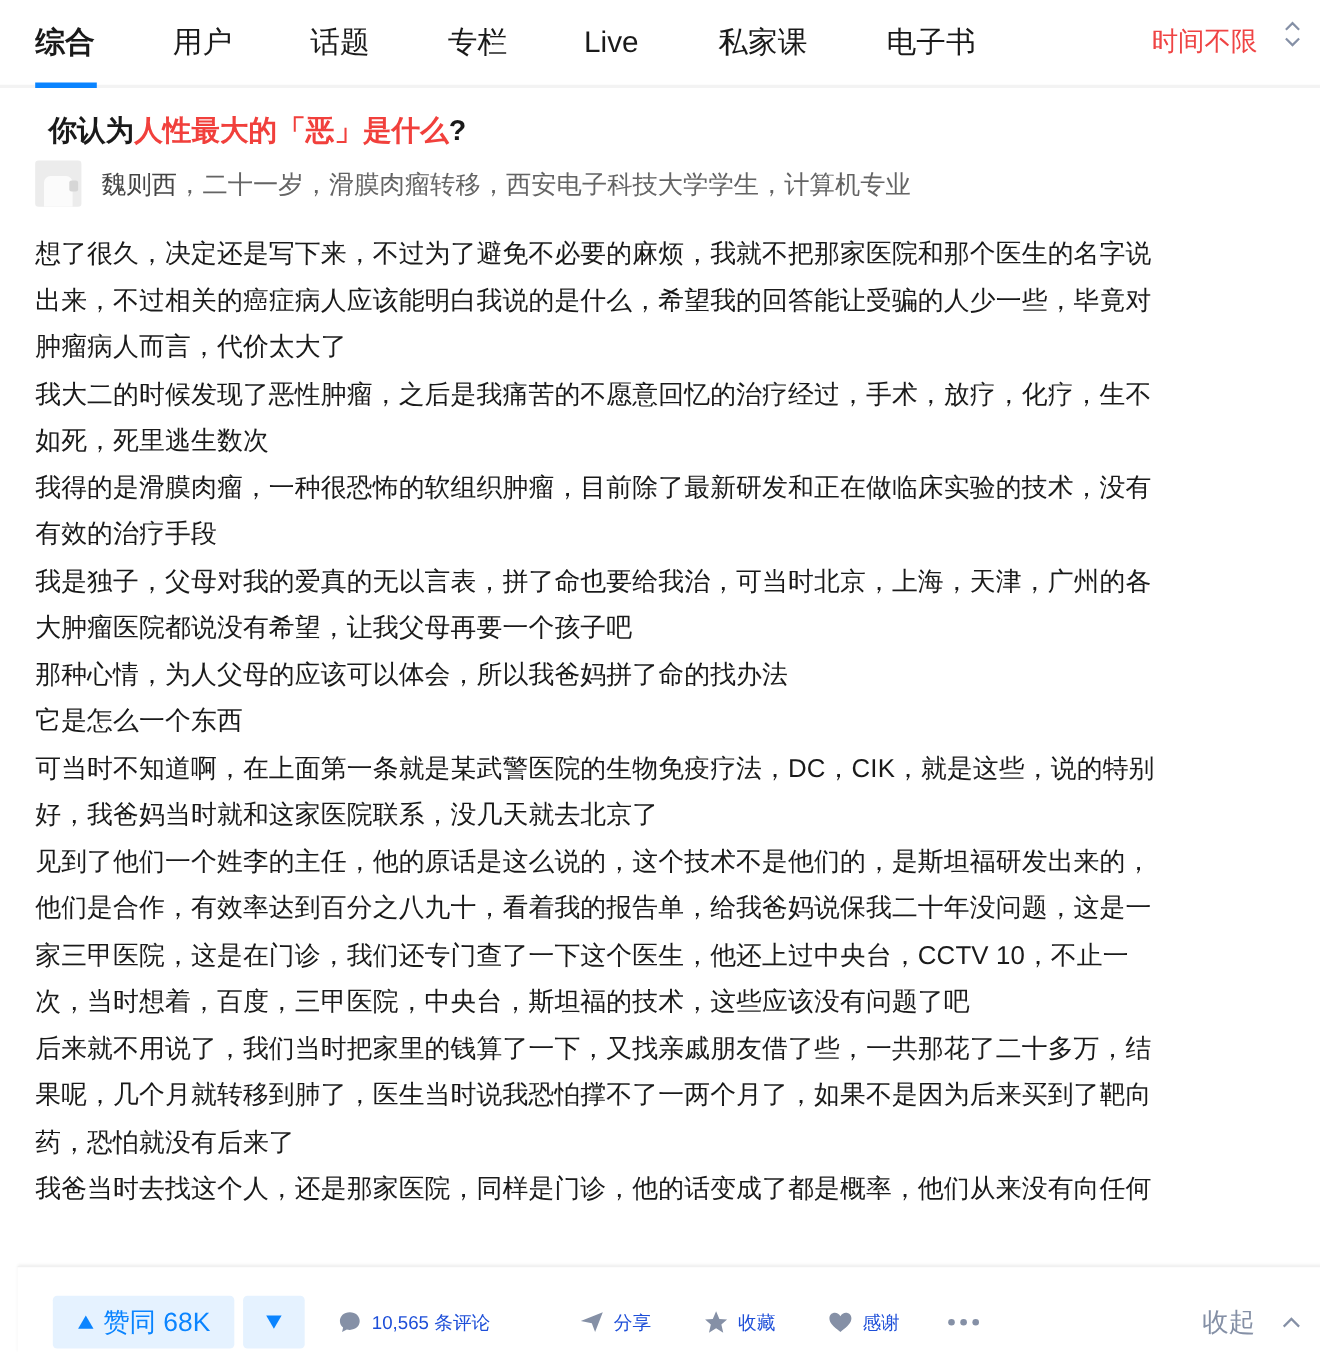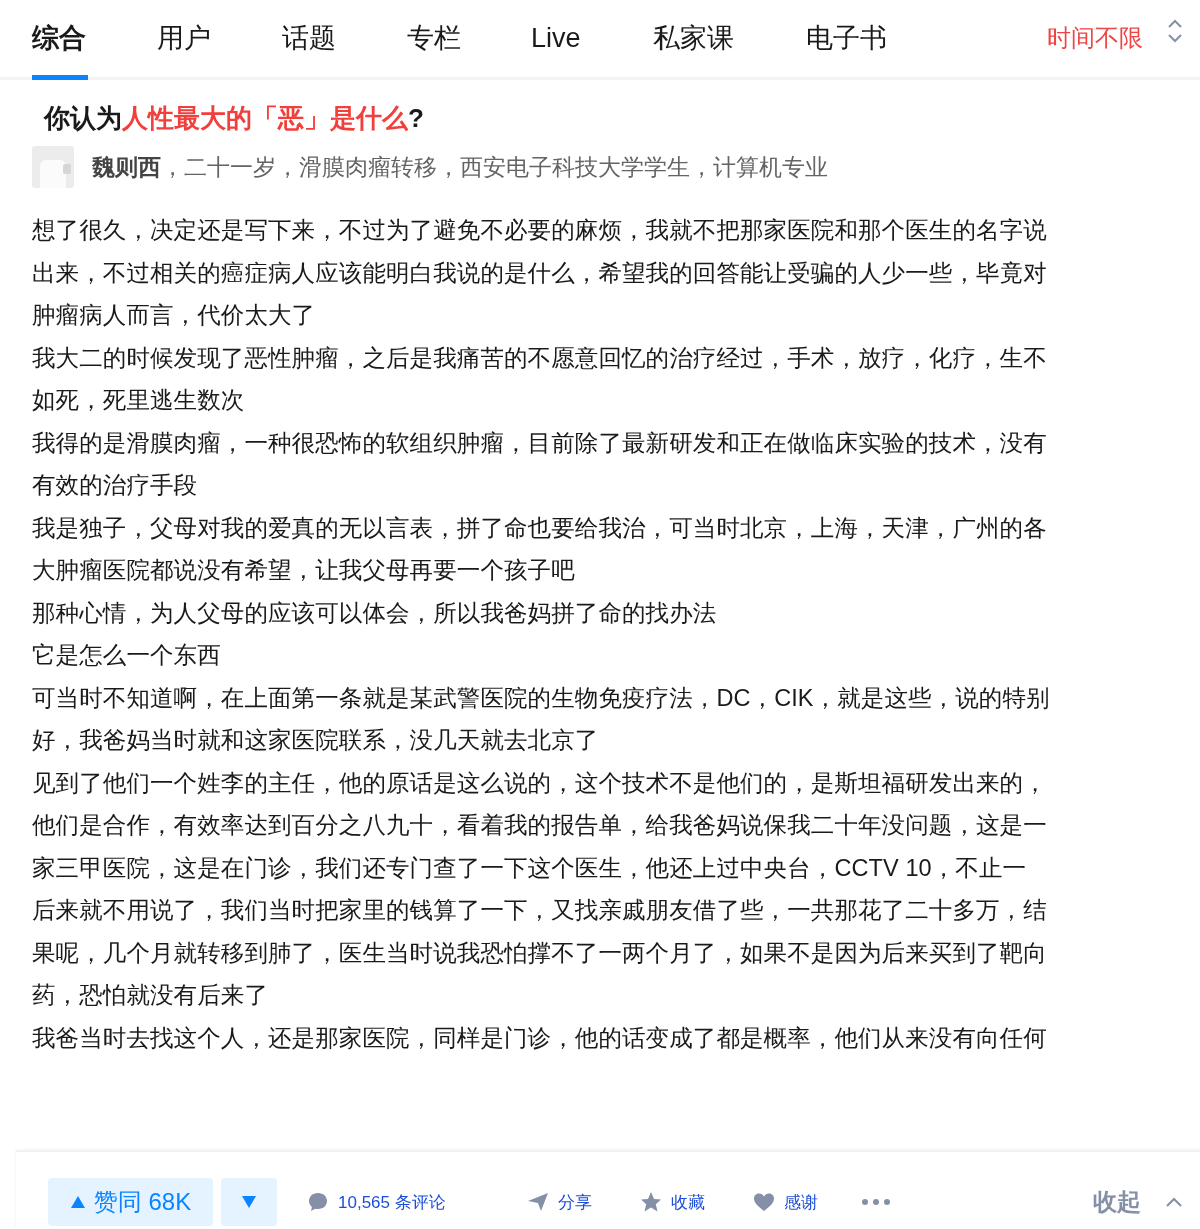--- a/index.html
+++ b/index.html
@@ -48,21 +48,21 @@
     }
     .avatar::before {
       content: ""; position: absolute; left: 8px; top: 14px; width: 26px; height: 28px;
       background: #fbfbfb; border-radius: 6px 6px 0 0;
     }
     .avatar::after {
       content: ""; position: absolute; left: 31px; top: 18px; width: 8px; height: 10px;
       background: #d6d6d6; border-radius: 2px;
     }
     .author-name {
-      margin-left: 18px; font-size: 23px; font-weight: bold; color: #444; cursor: pointer;
+      margin-left: 18px; font-size: 23px; font-weight: normal; color: #444; cursor: pointer;
     }
     .author-bio {
       font-size: 23px; color: #646464; white-space: nowrap;
     }
 
     .content {
       position: absolute; left: 32px; top: 209px; width: 1125px;
       font-size: 23.5px; line-height: 42.5px; color: #1a1a1a;
       letter-spacing: 0.1px;
     }
@@ -90,21 +90,21 @@
       position: absolute; top: 26px; height: 48px;
       display: flex; align-items: center; gap: 8px;
       font-size: 17px; color: #1d4ed8; cursor: pointer; white-space: nowrap;
     }
     .act svg { width: 24px; height: 24px; fill: #8590a6; }
     .more { position: absolute; left: 846px; top: 26px; height: 48px; display: flex; align-items: center; gap: 5px; cursor: pointer; }
     .more span { width: 6px; height: 6px; border-radius: 50%; background: #8590a6; display: block; }
     .collapse {
       position: absolute; left: 1077px; top: 26px; height: 48px;
       display: flex; align-items: center; gap: 24px;
-      font-size: 24px; color: #8590a6; cursor: pointer; font-weight: bold;
+      font-size: 24px; color: #8590a6; cursor: pointer;
     }
     .collapse svg { width: 18px; height: 12px; }
   </style>
 </head>
 <body>
 
 <div class="tabbar">
   <div class="tab active" style="left:32px">综合</div>
   <div class="tab" style="left:157px">用户</div>
   <div class="tab" style="left:282px">话题</div>
@@ -143,20 +143,21 @@
   <p>有效的治疗手段</p>
   <p>我是独子，父母对我的爱真的无以言表，拼了命也要给我治，可当时北京，上海，天津，广州的各</p>
   <p>大肿瘤医院都说没有希望，让我父母再要一个孩子吧</p>
   <p>那种心情，为人父母的应该可以体会，所以我爸妈拼了命的找办法</p>
   <p>它是怎么一个东西</p>
   <p>可当时不知道啊，在上面第一条就是某武警医院的生物免疫疗法，DC，CIK，就是这些，说的特别</p>
   <p>好，我爸妈当时就和这家医院联系，没几天就去北京了</p>
   <p>见到了他们一个姓李的主任，他的原话是这么说的，这个技术不是他们的，是斯坦福研发出来的，</p>
   <p>他们是合作，有效率达到百分之八九十，看着我的报告单，给我爸妈说保我二十年没问题，这是一</p>
   <p>家三甲医院，这是在门诊，我们还专门查了一下这个医生，他还上过中央台，CCTV 10，不止一</p>
+  <p>次，当时想着，百度，三甲医院，中央台，斯坦福的技术，这些应该没有问题了吧</p>
   <p>后来就不用说了，我们当时把家里的钱算了一下，又找亲戚朋友借了些，一共那花了二十多万，结</p>
   <p>果呢，几个月就转移到肺了，医生当时说我恐怕撑不了一两个月了，如果不是因为后来买到了靶向</p>
   <p>药，恐怕就没有后来了</p>
   <p>我爸当时去找这个人，还是那家医院，同样是门诊，他的话变成了都是概率，他们从来没有向任何</p>
 </div>
 
 <div class="action-bar">
   <div class="vote-up">
     <svg viewBox="0 0 16 14">
         <polygon points="8,1 15,13 1,13" fill="#0a84ff"></polygon>

